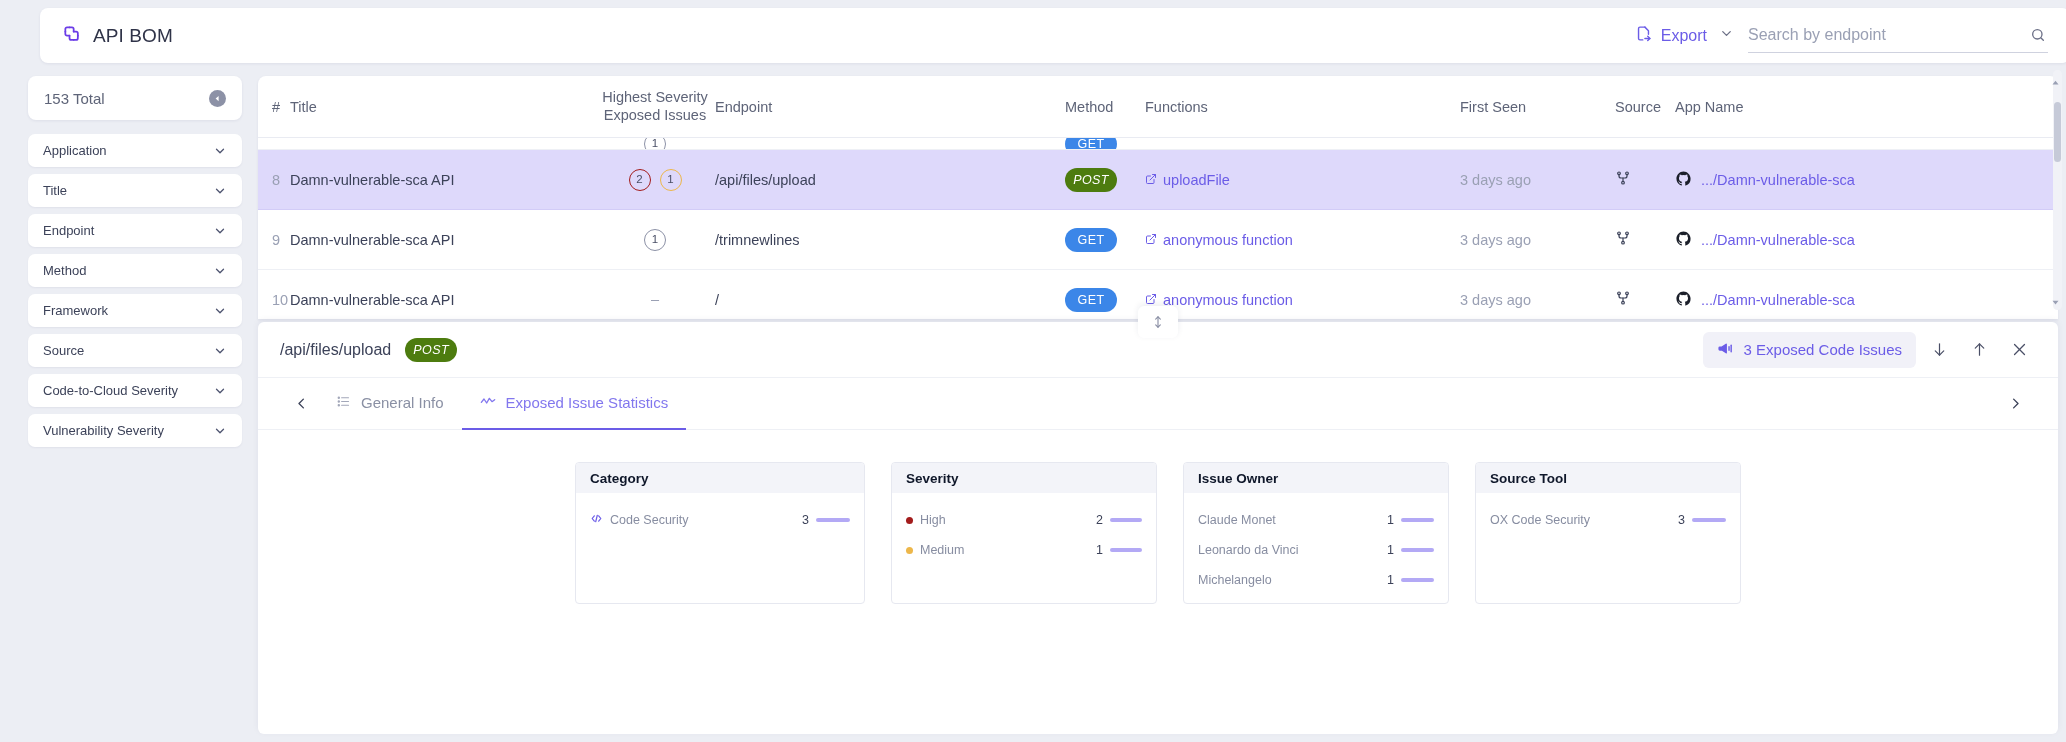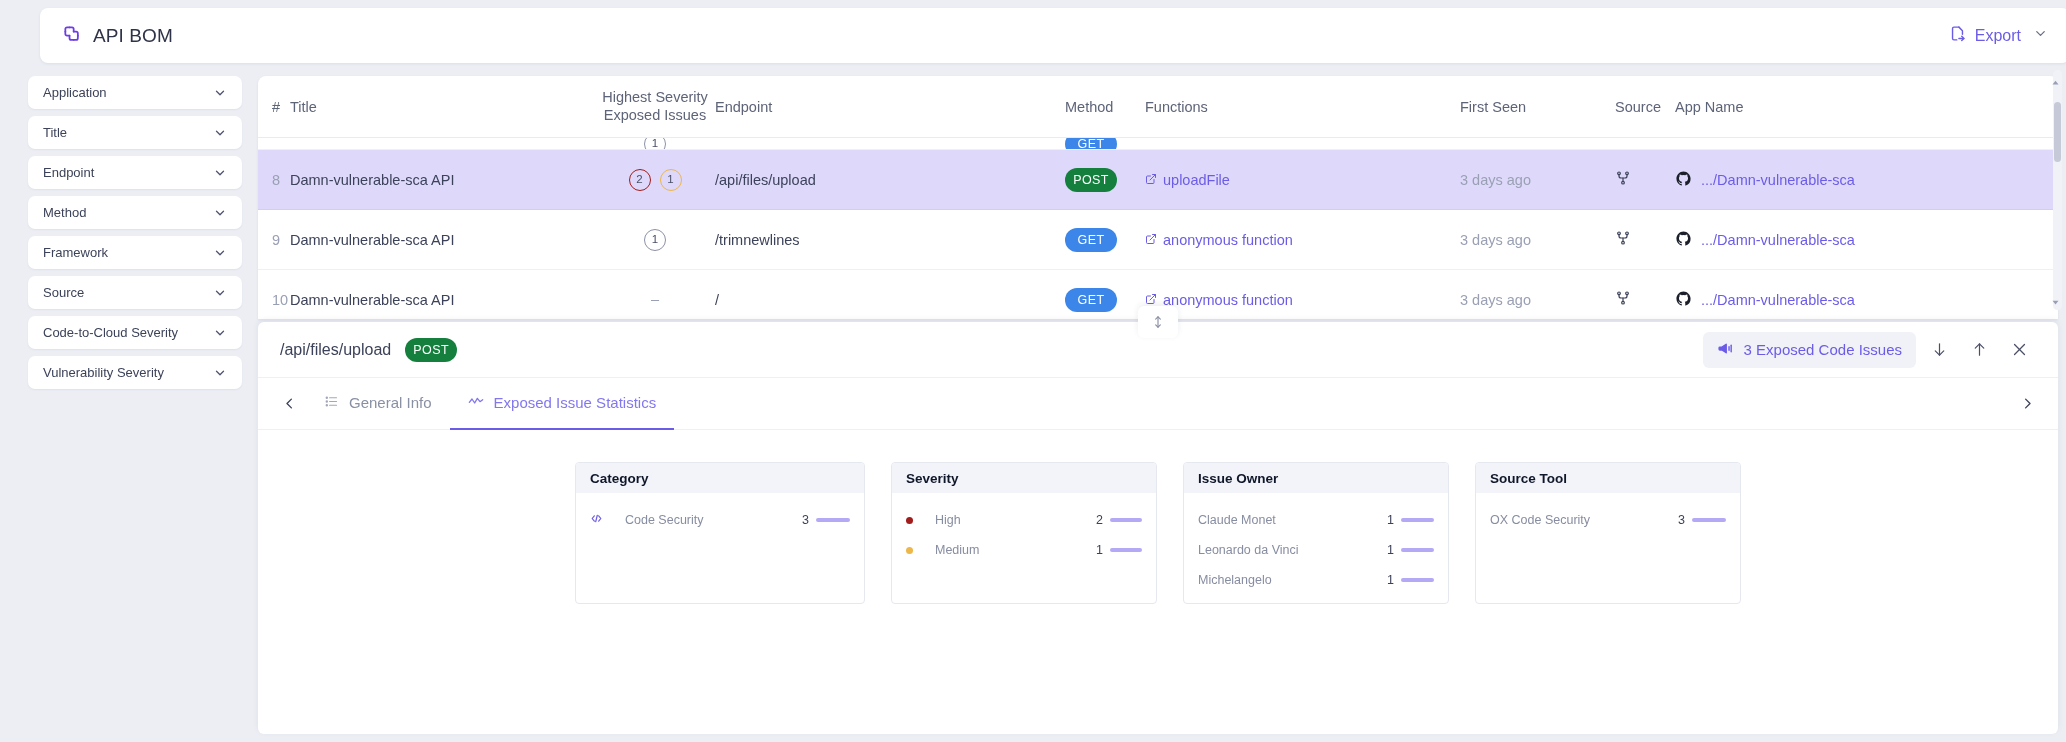--- a/index.html
+++ b/index.html
@@ -96,21 +96,21 @@
     display: flex; align-items: center; justify-content: center;
     font-size: 11.5px; color: #4a4f66; background: transparent;
   }
   .sev-dash { color: #9aa0b4; text-align: center; width: 100%; }
 
   .method-pill {
     display: inline-flex; align-items: center; justify-content: center;
     min-width: 52px; height: 24px; border-radius: 13px;
     color: #fff; font-size: 12.5px; letter-spacing: .4px;
   }
-  .m-POST { background: #15803d; }
+  .m-POST { background: #4d7c0f; font-style: italic; }
   .m-GET  { background: #3b86e8; }
 
   .fn-link { color: #6b5ce7; display: inline-flex; align-items: center; gap: 6px; cursor: pointer; }
   .muted { color: #9aa0b4; }
   .app-link { color: #6b5ce7; display: inline-flex; align-items: center; gap: 9px; cursor: pointer; }
 
   .scrollbar {
     position: absolute; right: 4px; top: 70px; width: 9px; height: 240px;
     background: #f1f2f7; border-radius: 5px;
   }
@@ -137,21 +137,21 @@
   .drawer-head-right { margin-left: auto; display: flex; align-items: center; gap: 6px; }
   .issues-chip {
     display: flex; align-items: center; gap: 10px;
     background: #f1f1f8; border-radius: 6px; padding: 8px 14px;
     color: #6b5ce7; font-size: 15px; cursor: pointer;
   }
   .icon-btn { width: 34px; height: 34px; display: flex; align-items: center; justify-content: center;
               color: #4a4f66; cursor: pointer; font-size: 16px; }
 
   .tabs {
-    height: 52px; display: flex; align-items: center; padding: 0 14px;
+    height: 52px; display: flex; align-items: center; padding: 0 26px;
     border-bottom: 1px solid #eef0f5; position: relative;
   }
   .tab-arrow { width: 34px; display: flex; align-items: center; justify-content: center;
                color: #3c4259; cursor: pointer; font-size: 15px; }
   .tab {
     height: 52px; display: flex; align-items: center; gap: 10px;
     padding: 0 18px; color: #8a90a4; font-size: 15px; cursor: pointer;
     border-bottom: 2.5px solid transparent;
   }
   .tab.active { color: #8277ee; border-bottom-color: #6b5ce7; }
@@ -165,21 +165,21 @@
     width: 133px; flex: 0 0 133px; width: 133px; height: 142px;
     border: 1px solid #e6e8f0; border-radius: 4px; overflow: hidden; background: #fff;
   }
   .stat-card { width: 133px; }
   .card-head {
     height: 30px; background: #f3f4f9; display: flex; align-items: center;
     padding: 0 14px; font-size: 13.5px; color: #0f172a; font-weight: bold;
   }
   .card-body { padding: 12px 14px 0 14px; }
   .stat-row { display: flex; align-items: center; height: 30px; font-size: 12.5px; }
-  .stat-label { color: #878da1; display: flex; align-items: center; gap: 22px; white-space: nowrap; }
+  .stat-label { color: #878da1; display: flex; align-items: center; gap: 7px; white-space: nowrap; }
   .stat-right { margin-left: auto; display: flex; align-items: center; gap: 7px; }
   .stat-val { color: #3c4259; font-size: 12.5px; }
   .stat-bar { height: 4px; border-radius: 2px; background: #b3a9f5; }
   .dot { width: 7px; height: 7px; border-radius: 50%; display: inline-block; }
 </style>
 </head>
 <body>
 
 <div class="app">
 
@@ -208,24 +208,41 @@
               <path d="M18 16l3 3-3 3"></path>
           </svg>
         </span>
         <span>Export</span>
       </div>
       <span class="chev-dn">
         <svg width="15" height="15" viewBox="0 0 24 24" fill="none" stroke="currentColor" stroke-width="2.1" stroke-linecap="round" stroke-linejoin="round">
             <polyline points="6 9 12 15 18 9"></polyline>
           </svg>
       </span>
+      <div class="search-wrap">
+        <input type="text" placeholder="Search by endpoint" style="">
+        <span class="search-ico">
+          <svg width="16" height="16" viewBox="0 0 24 24" fill="none" stroke="currentColor" stroke-width="2" stroke-linecap="round">
+              <circle cx="11" cy="11" r="7"></circle>
+              <path d="M20 20l-3.5-3.5"></path>
+            </svg>
+        </span>
+      </div>
     </div>
   </div>
 
   <div class="sidebar">
+    <div class="total-card">
+      <span class="total-text">153 Total</span>
+      <span class="collapse-btn">
+        <svg width="9" height="9" viewBox="0 0 24 24" fill="currentColor">
+            <polygon points="15 5 7 12 15 19"></polygon>
+          </svg>
+      </span>
+    </div>
 
     <div class="filter">
       <span class="filter-label">Application</span>
       <span class="filter-chev">
           <svg width="14" height="14" viewBox="0 0 24 24" fill="none" stroke="currentColor" stroke-width="2.2" stroke-linecap="round" stroke-linejoin="round">
             <polyline points="6 9 12 15 18 9"></polyline>
           </svg>
         </span>
     </div>
     <div class="filter">

